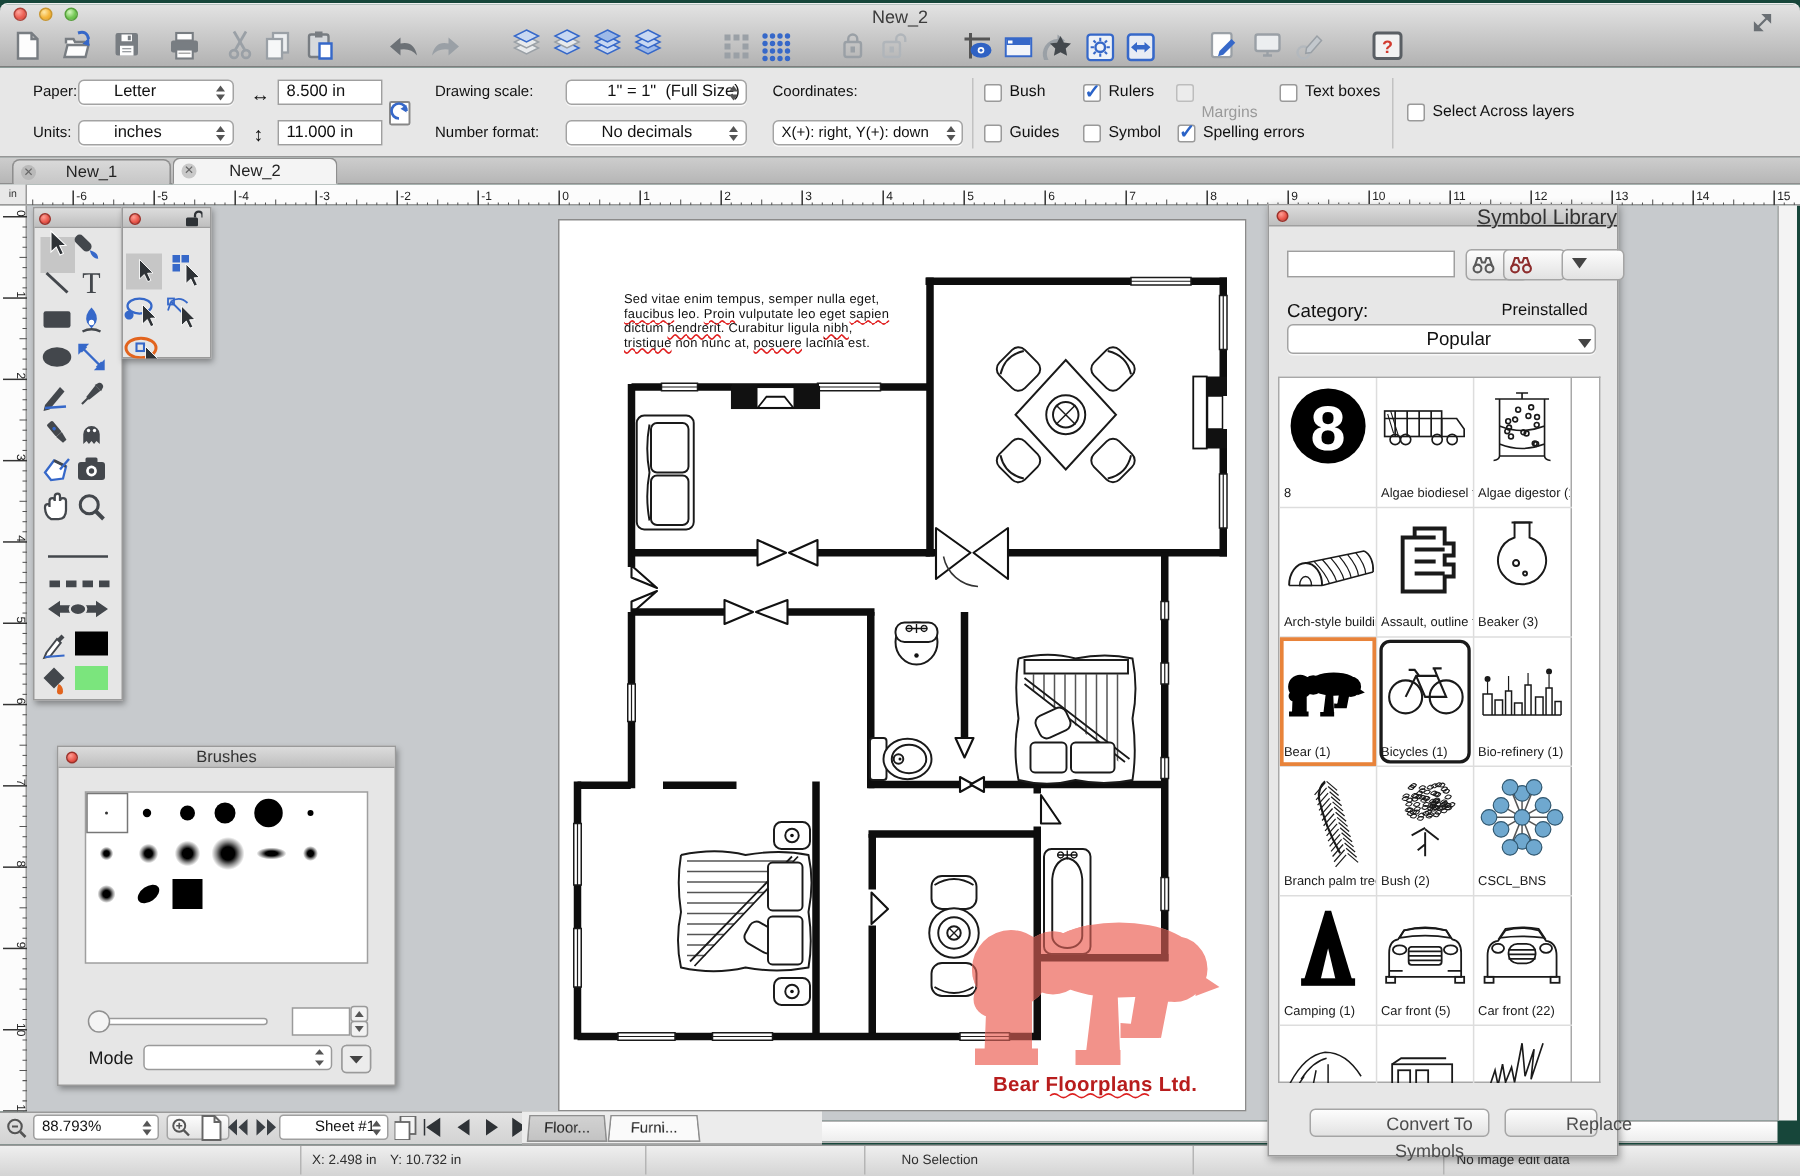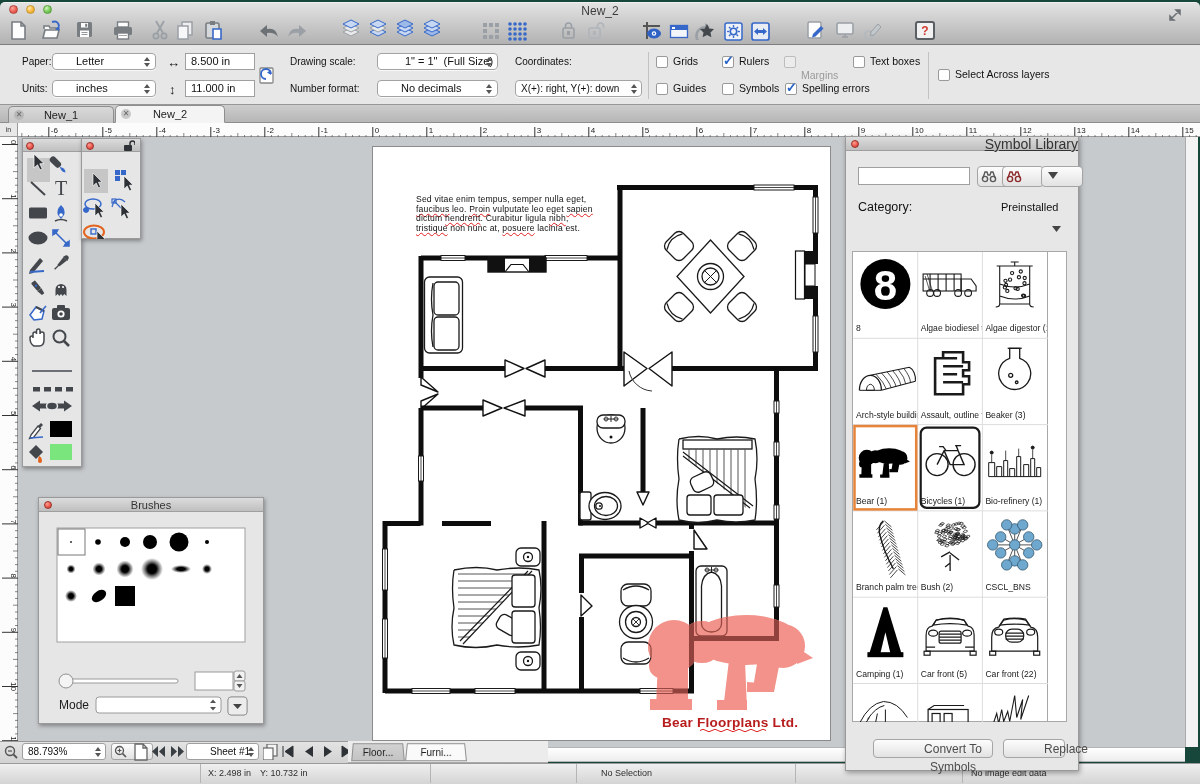--- a/index.html
+++ b/index.html
@@ -223,33 +223,33 @@
     <div class="dd" style="left:377px;top:80px;width:121px;">No decimals<span class="ud" style="position:absolute;right:4px;top:2px;"></span></div>
     <div class="dd" style="left:515px;top:80px;width:127px;font-size:10px;padding-left:5px;">X(+): right, Y(+): down<span class="ud" style="position:absolute;right:3px;top:2px;"></span></div>
     <svg class="abs" style="left:257px;top:64px;" width="20" height="22" viewBox="0 0 20 22">
       <rect x="3" y="4" width="13" height="15" rx="1" fill="#fff" stroke="#888" stroke-width="1.3"></rect>
       <path d="M9,15 a5,5 0 1 1 5,-5" fill="none" stroke="#3668c9" stroke-width="1.8"></path>
       <path d="M14,6 l0,5 -4,-2.5 z" fill="#3668c9"></path>
     </svg>
     <div class="abs" style="left:648px;top:52px;width:1px;height:47px;background:#c2c2c2;"></div>
     <div class="abs" style="left:928px;top:52px;width:1px;height:47px;background:#c2c2c2;"></div>
     <div class="cb" style="left:656px;top:56px;"></div>
-    <div class="cblbl" style="left:673px;top:55px;">Grids</div>
+    <div class="cblbl" style="left:673px;top:55px;">Bush</div>
     <div class="cb" style="left:722px;top:56px;">
       <span class="ck">✓</span>
     </div>
     <div class="cblbl" style="left:739px;top:55px;">Rulers</div>
     <div class="cb gray" style="left:784px;top:56px;"></div>
     <div class="cblbl gray" style="left:801px;top:69px;">Margins</div>
     <div class="cb" style="left:853px;top:56px;"></div>
     <div class="cblbl" style="left:870px;top:55px;">Text boxes</div>
     <div class="cb" style="left:656px;top:83px;"></div>
     <div class="cblbl" style="left:673px;top:82px;">Guides</div>
     <div class="cb" style="left:722px;top:83px;"></div>
-    <div class="cblbl" style="left:739px;top:82px;">Symbols</div>
+    <div class="cblbl" style="left:739px;top:82px;">Symbol</div>
     <div class="cb" style="left:785px;top:83px;">
       <span class="ck">✓</span>
     </div>
     <div class="cblbl" style="left:802px;top:82px;">Spelling errors</div>
     <div class="cb" style="left:938px;top:69px;"></div>
     <div class="cblbl" style="left:955px;top:68px;">Select Across layers</div>
 <div id="tabbar" class="abs"></div>
 <div class="tab abs" style="left:8px;top:106px;width:106px;background:linear-gradient(#d9d9d9,#c6c6c6);">New_1<span class="tabx">✕</span></div>
 <div class="tab abs" style="left:115px;top:105px;width:110px;background:#f4f4f4;height:18px;border-bottom:1px solid #f4f4f4;">New_2<span class="tabx" style="background:#c9c9c9;">✕</span></div>
 <div id="hruler" class="abs"></div>
@@ -1027,20 +1027,21 @@
         <path d="M2,9 l2,-6 h2 l1,3 h2 l1,-3 h2 l2,6"></path>
         <circle cx="4" cy="10" r="2.6"></circle>
         <circle cx="12" cy="10" r="2.6"></circle>
       </g>
     </svg>
     <svg class="abs" style="left:1048px;top:172px;" width="10" height="8" viewBox="0 0 10 8">
       <path d="M0,0 h10 l-5,7 z" fill="#444"></path>
     </svg>
     <div class="lbl abs" style="left:858px;top:200px;font-size:12.5px;">Category:</div>
     <div class="lbl abs" style="left:1001px;top:201px;font-size:11px;">Preinstalled</div>
+    <div class="dd abs" style="left:858px;top:216px;width:206px;height:20px;font-size:12.5px;line-height:18px;text-align:center;">Popular</div>
     <svg class="abs" style="left:1052px;top:226px;" width="9" height="7" viewBox="0 0 9 7">
       <path d="M0,0 h9 l-4.5,6 z" fill="#444"></path>
     </svg>
     <div id="grid" class="abs"></div>
 <svg class="abs" style="left:853px;top:252px;" width="195" height="470" viewBox="0 0 195 470">
       <defs>
         <clipPath id="gclip">
           <rect x="0" y="0" width="195" height="470"></rect>
         </clipPath>
       </defs>

